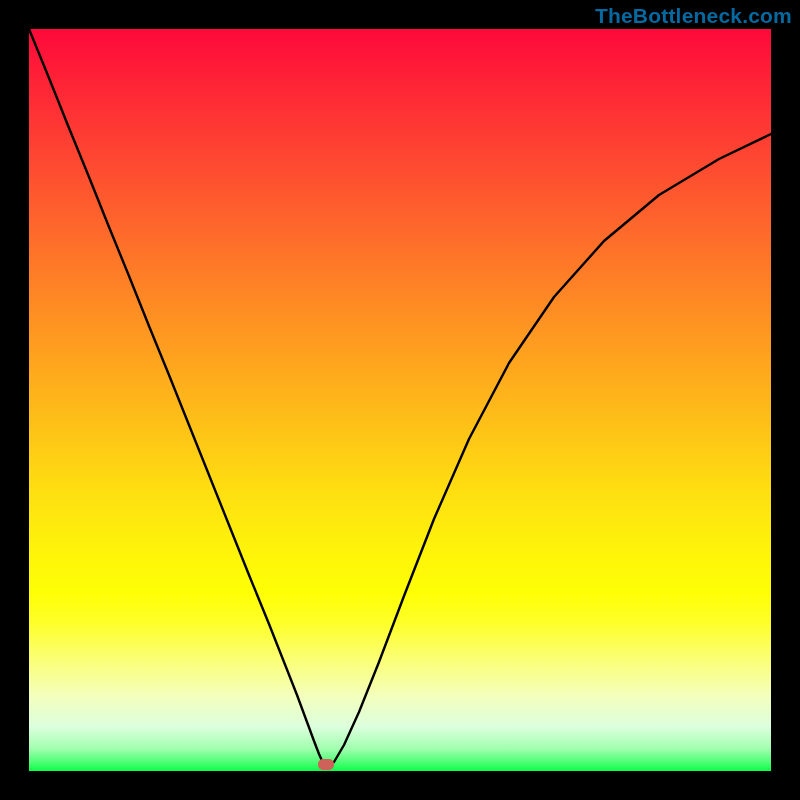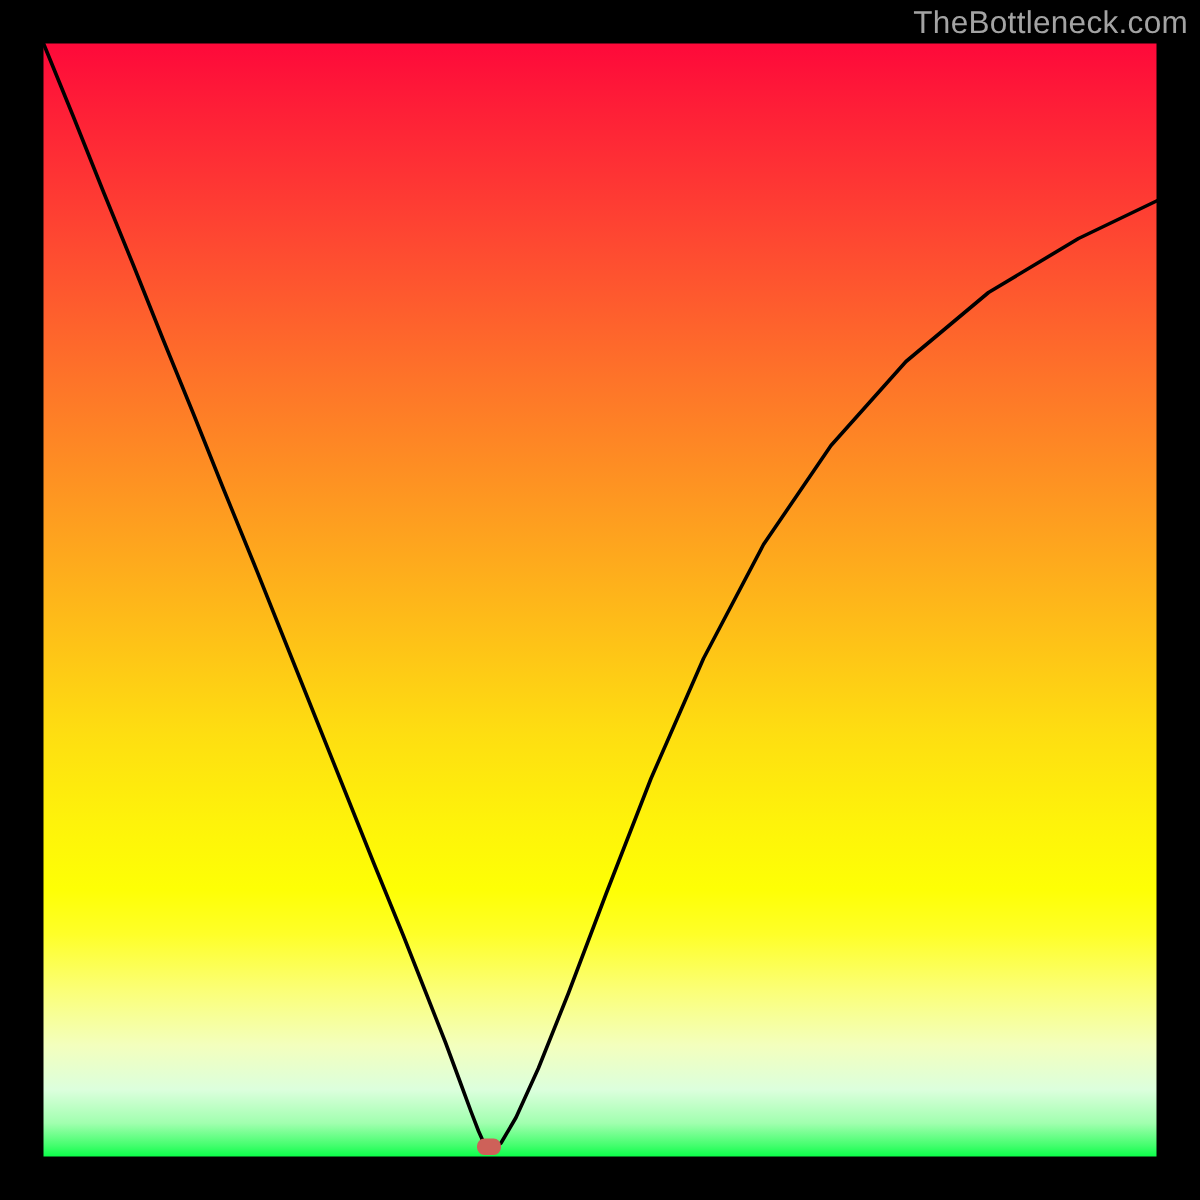--- a/index.html
+++ b/index.html
@@ -33,23 +33,23 @@
       #dcffdd 94%,
       #a1ffaf 97%,
       #44fe6e 99%,
       #0cfe4a 100%
     );
   }
   .watermark {
     position: absolute;
     top: 4px;
     right: 8px;
-    color: #a3a3a3;
+    color: #0369a1;
     font-size: 21px;
-    font-weight: 400;
+    font-weight: 700;
     letter-spacing: 0.2px;
     font-family: Arial, Helvetica, sans-serif;
   }
   svg.curve {
     position: absolute;
     left: 29px;
     top: 29px;
     width: 742px;
     height: 742px;
     overflow: visible;

